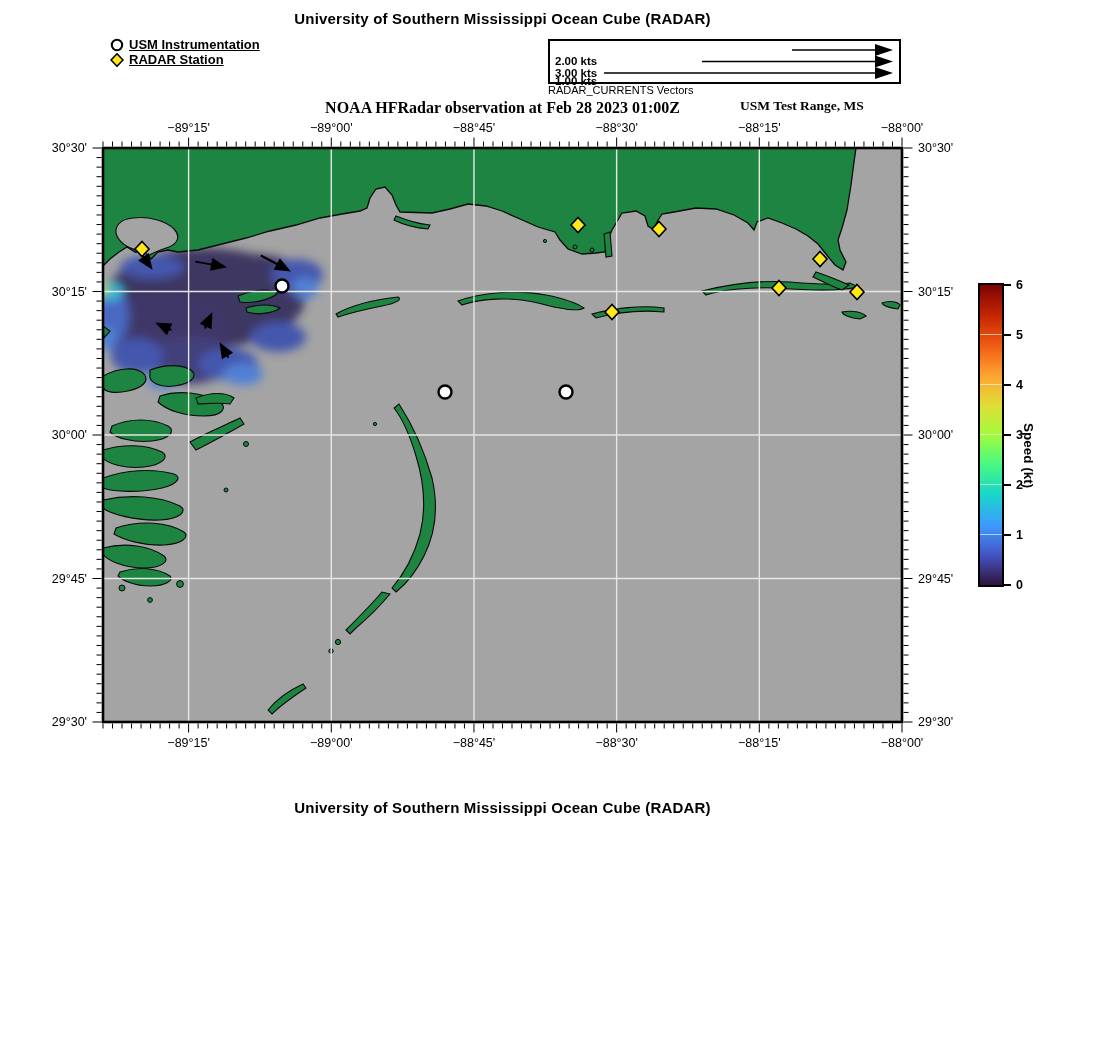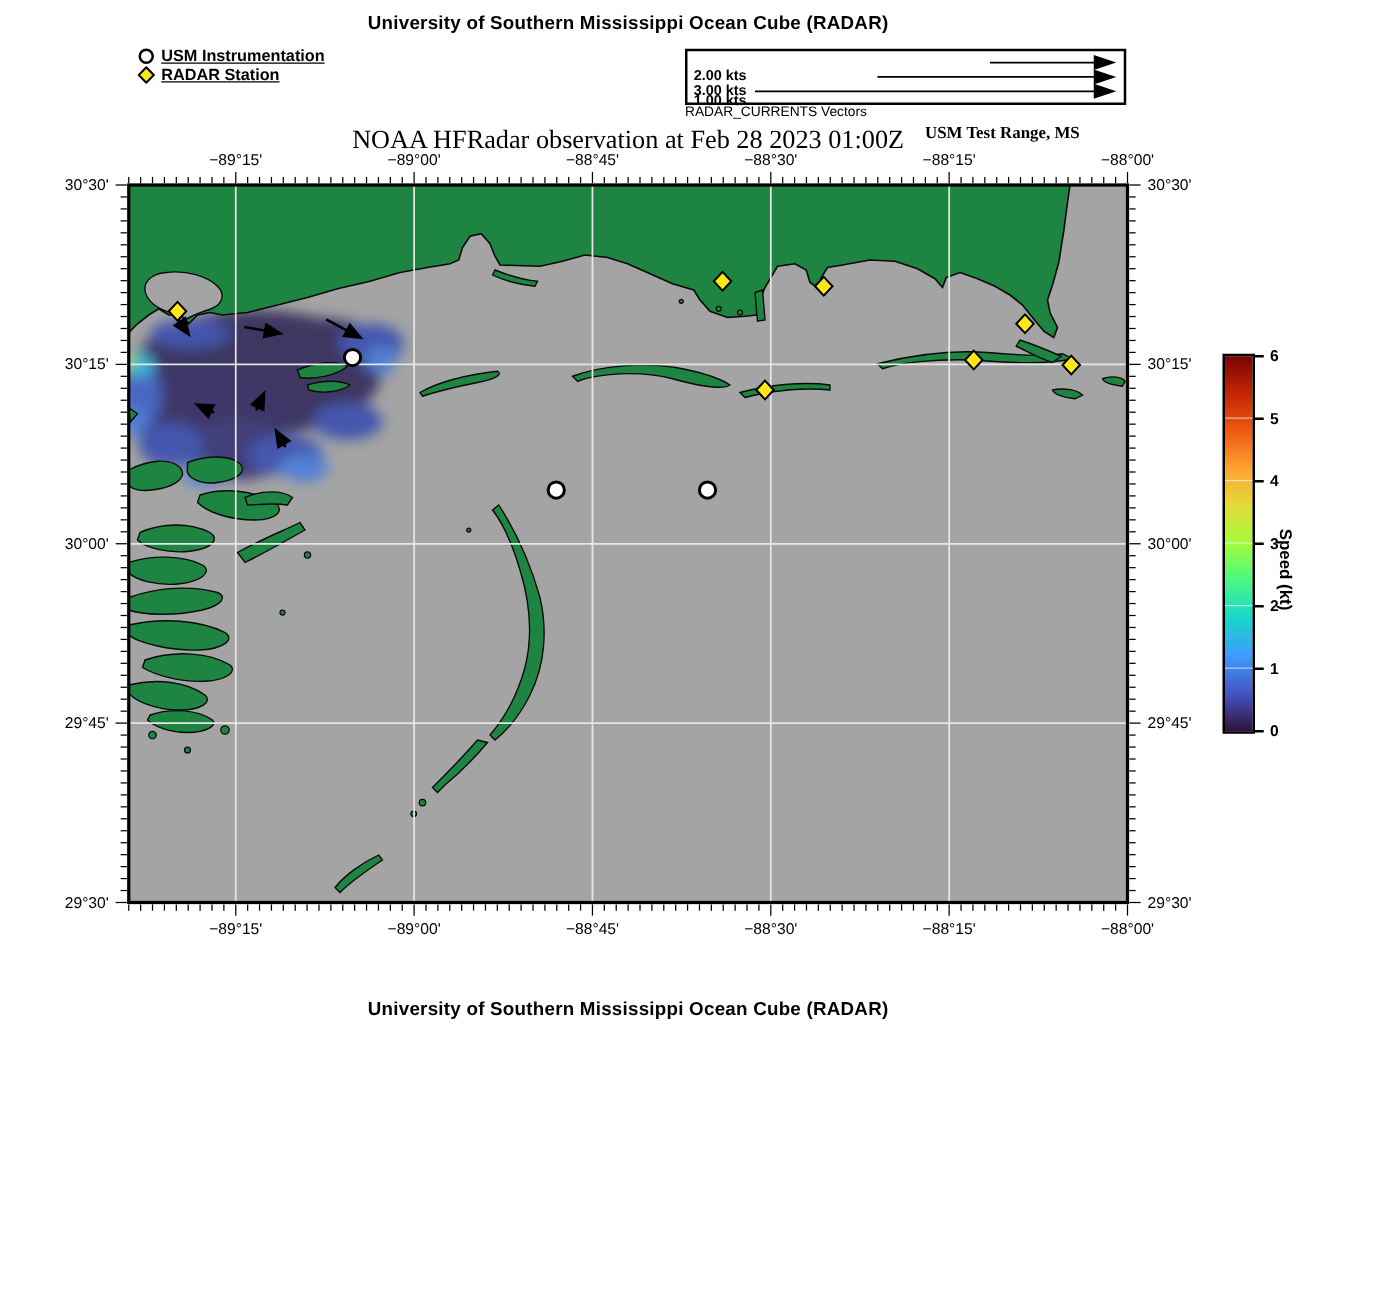--- a/index.html
+++ b/index.html
@@ -9,21 +9,21 @@
   .title{left:103px;width:799px;text-align:center;font-size:15px;font-weight:bold;letter-spacing:.2px;}
   #top-title{top:10px;}
   #footer-title{top:799px;}
   #legend{left:110px;top:37px;text-decoration:underline;}
   .legend-row{display:flex;align-items:center;height:15px;font-size:13px;font-weight:bold;}
   .legend-row svg{margin-right:5px;}
   #scalebox{left:548px;top:39px;width:349px;height:41px;border:2px solid #000;box-sizing:content-box;background:#fff;}
   .scale-label{position:absolute;left:5px;font-size:11.5px;font-weight:bold;line-height:12px;}
   #scale-caption{left:548px;top:84px;font-size:11px;font-weight:normal;}
   #subtitle{left:103px;width:799px;top:99px;text-align:center;
-            font-family:"Liberation Serif",serif;font-size:21px;font-weight:normal;}
+            font-family:"Liberation Serif",serif;font-size:16px;font-weight:bold;}
   #range-label{left:740px;width:170px;top:98px;text-align:left;
             font-family:"Liberation Serif",serif;font-size:13.5px;font-weight:bold;}
   #mapsvg{left:0;top:0;}
   #colorbar{left:978px;top:283px;width:22px;height:300px;border:2px solid #000;}
   .cb-line{position:absolute;left:0;width:100%;height:1px;background:rgba(255,255,255,.6);}
   .cb-tick{position:absolute;left:1004px;width:7px;height:2px;background:#000;}
   .cb-num{position:absolute;left:1016px;width:30px;font-size:12.5px;font-weight:bold;line-height:12px;}
   #cb-title{left:1036px;top:423px;font-size:13.5px;font-weight:bold;transform:rotate(90deg);transform-origin:left top;white-space:nowrap;}
 </style>
 </head>

